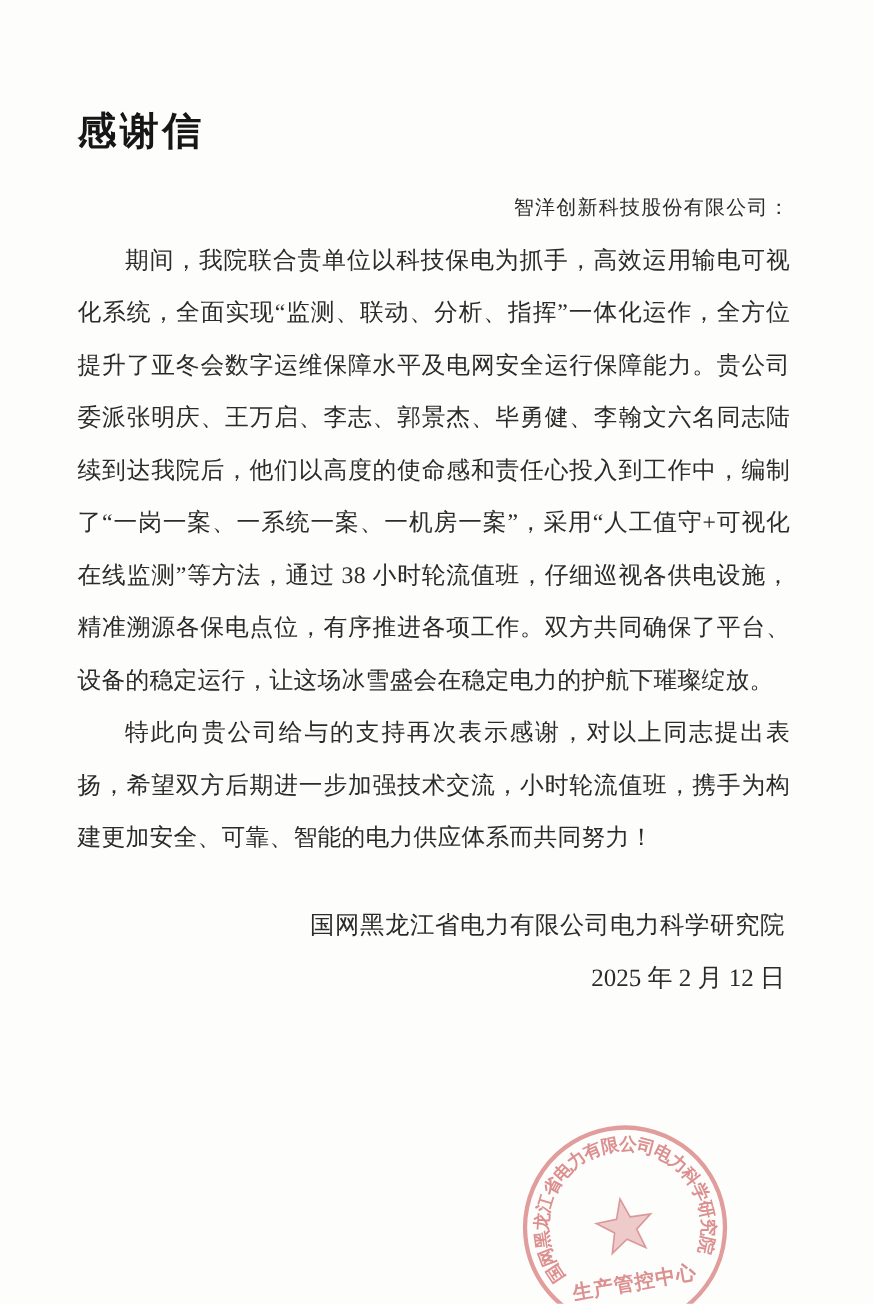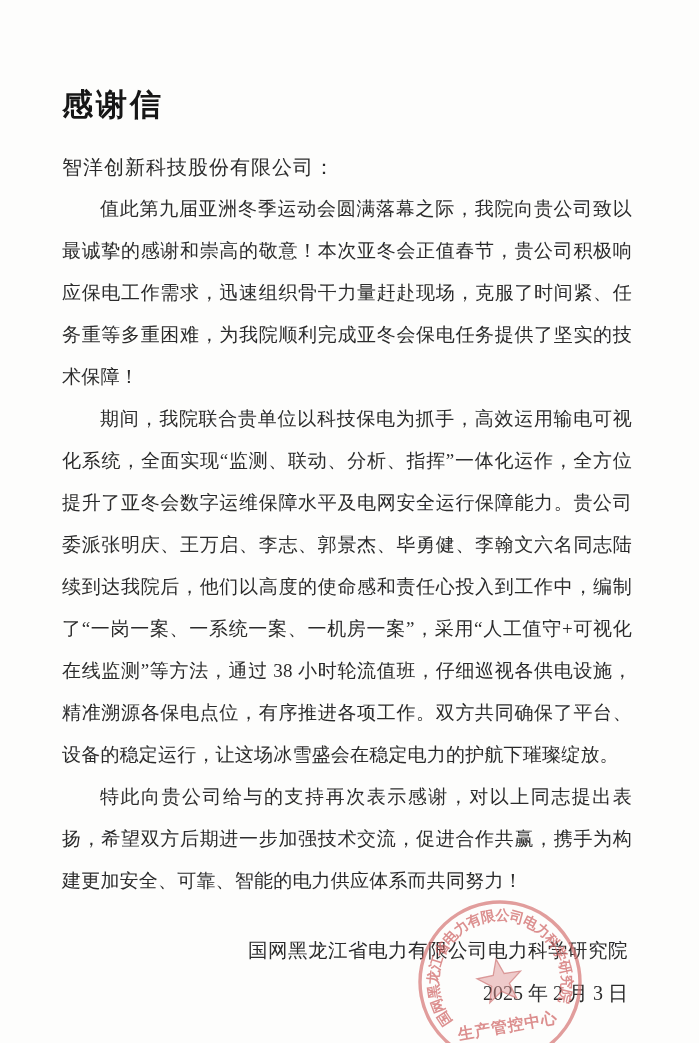--- a/index.html
+++ b/index.html
@@ -27,23 +27,24 @@
     margin: 84px 0 0 0;
     text-align: left;
     font-size: 31px;
     font-weight: bold;
     line-height: 42px;
     letter-spacing: 3px;
     color: #161616;
   }
   .salutation {
     margin-top: 20px;
-    font-size: 20px;
+    font-size: 16px;
     line-height: 42px;
     letter-spacing: 1px;
+    text-align: right;
   }
   .para {
     margin: 0;
     font-size: 19px;
     line-height: 42px;
     text-align: justify;
     text-justify: inter-ideograph;
     text-indent: 2em;
     letter-spacing: 0.2px;
   }
@@ -83,29 +84,28 @@
 </style>
 </head>
 <body>
 
 <div class="letter">
 
   <h1 class="letter-title">感谢信</h1>
 
   <div class="salutation">智洋创新科技股份有限公司：</div>
 
-  <p class="para">值此第九届亚洲冬季运动会圆满落幕之际，我院向贵公司致以最诚挚的感谢和崇高的敬意！本次亚冬会正值春节，贵公司积极响应保电工作需求，迅速组织骨干力量赶赴现场，克服了时间紧、任务重等多重困难，为我院顺利完成亚冬会保电任务提供了坚实的技术保障！</p>
 
   <p class="para">期间，我院联合贵单位以科技保电为抓手，高效运用输电可视化系统，全面实现“监测、联动、分析、指挥”一体化运作，全方位提升了亚冬会数字运维保障水平及电网安全运行保障能力。贵公司委派张明庆、王万启、李志、郭景杰、毕勇健、李翰文六名同志陆续到达我院后，他们以高度的使命感和责任心投入到工作中，编制了“一岗一案、一系统一案、一机房一案”，采用“人工值守+可视化在线监测”等方法，通过 38 小时轮流值班，仔细巡视各供电设施，精准溯源各保电点位，有序推进各项工作。双方共同确保了平台、设备的稳定运行，让这场冰雪盛会在稳定电力的护航下璀璨绽放。</p>
 
-  <p class="para">特此向贵公司给与的支持再次表示感谢，对以上同志提出表扬，希望双方后期进一步加强技术交流，促进合作共赢，携手为构建更加安全、可靠、智能的电力供应体系而共同努力！</p>
+  <p class="para">特此向贵公司给与的支持再次表示感谢，对以上同志提出表扬，希望双方后期进一步加强技术交流，小时轮流值班，携手为构建更加安全、可靠、智能的电力供应体系而共同努力！</p>
 
   <div class="closing">
     <div class="signature-line">国网黑龙江省电力有限公司电力科学研究院</div>
-    <div class="date-line">2025 年 2 月 3 日</div>
+    <div class="date-line">2025 年 2 月 12 日</div>
   </div>
 
   <div class="seal">
     <svg viewBox="0 0 200 200" xmlns="http://www.w3.org/2000/svg">
       <circle class="ring" cx="100" cy="100" r="93"></circle>
       <path id="sealTextArc" d="M 37.65 136 A 72 72 0 1 1 162.35 136" fill="none"></path>
       <text class="arc-text" font-size="16.5">
         <textPath href="#sealTextArc" startOffset="0" textLength="300" lengthAdjust="spacing">国网黑龙江省电力有限公司电力科学研究院</textPath>
       </text>
       <path class="star" d="M100,73 L106.47,91.1 L125.68,91.66 L110.46,103.4 L115.87,121.84 L100,111 L84.13,121.84 L89.54,103.4 L74.32,91.66 L93.53,91.1 Z"></path>

